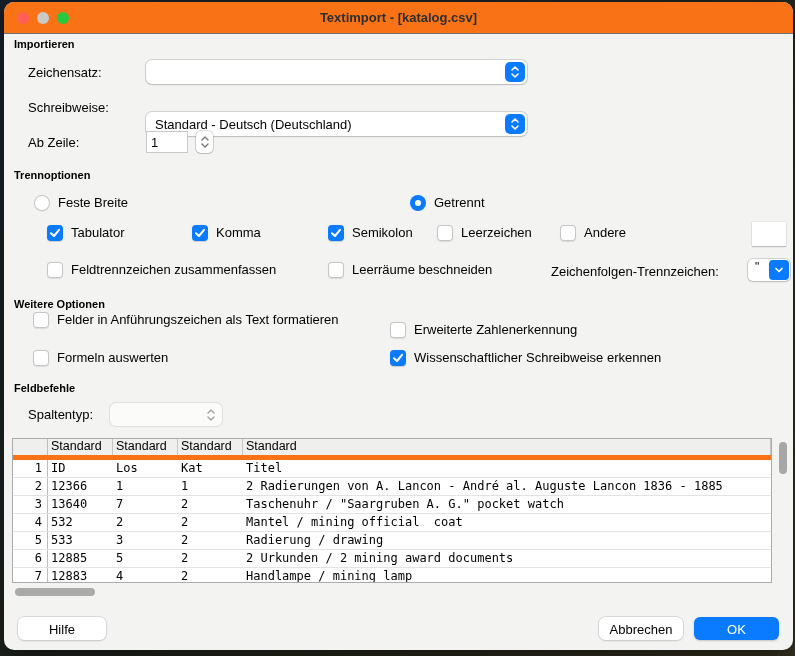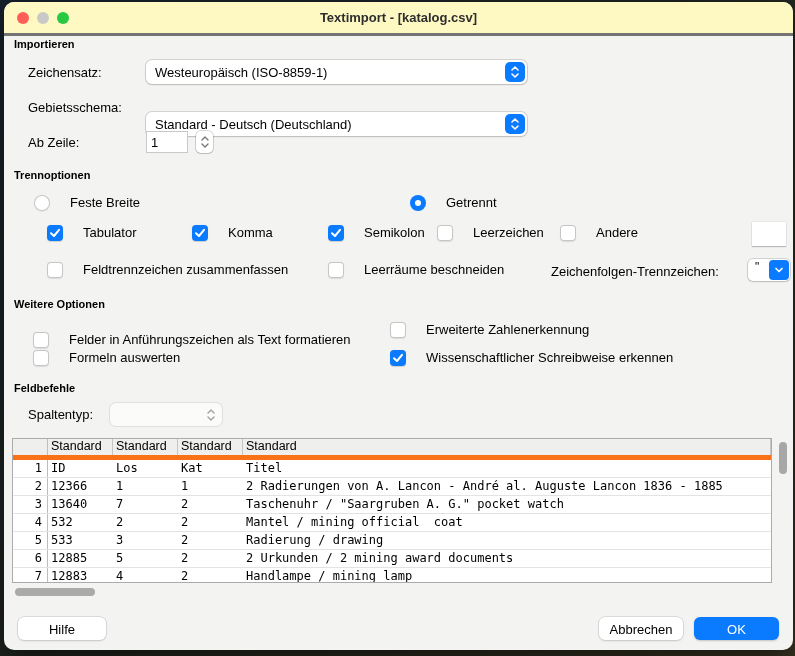--- a/index.html
+++ b/index.html
@@ -1,22 +1,22 @@
 <!DOCTYPE html>
 <html><head>
 <meta charset="utf-8">
 <style>
   html,body{margin:0;padding:0}
   body{width:795px;height:656px;position:relative;overflow:hidden;
        font-family:"Liberation Sans",sans-serif;
        background:linear-gradient(135deg,#16202c 0%,#1f2420 45%,#3a3522 100%);}
   .dialog{position:absolute;left:4px;top:2px;width:789px;height:648px;background:#f3f3f2;
           border-radius:10px;overflow:hidden;box-shadow:0 12px 34px rgba(0,0,0,.55);}
-  .titlebar{position:absolute;left:0;top:0;right:0;height:31px;background:#fef9c3;
-            border-bottom:3px solid #737373;}
+  .titlebar{position:absolute;left:0;top:0;right:0;height:31px;background:#f97316;
+            border-bottom:1px solid #737373;}
   .title{position:absolute;left:0;right:0;top:0;height:31px;line-height:31px;text-align:center;
          font-size:13px;font-weight:bold;color:#2e2e2e;}
   .tl{position:absolute;top:10px;width:12px;height:12px;border-radius:50%;}
   .tl.close{left:13px;background:#ff5f57;}
   .tl.min{left:33px;background:#c9c9c7;}
   .tl.max{left:53px;background:#28c840;}
   .hd{position:absolute;font-size:11px;font-weight:bold;color:#000;}
   .lbl{position:absolute;font-size:13px;color:#000;white-space:nowrap;}
   .popup{position:absolute;height:24px;background:#fff;border-radius:6px;
          box-shadow:0 0 0 1px rgba(0,0,0,.13),0 1px 2px rgba(0,0,0,.12);
@@ -32,21 +32,21 @@
   .dsel{position:absolute;height:23px;background:#fbfbfa;border-radius:6px;
         box-shadow:0 0 0 1px rgba(0,0,0,.08);box-sizing:border-box;}
   .dsel svg{position:absolute;right:6px;top:5px;}
   .txt{position:absolute;background:#fff;border:1px solid #c9c9c9;box-sizing:border-box;
        font-size:13px;font-family:"Liberation Sans",sans-serif;padding:2px 4px;color:#000;}
   .mini{position:absolute;background:#fff;border:none;box-shadow:0 1px 1px rgba(0,0,0,.2),0 0 0 .5px #e0e0e0;
         box-sizing:border-box;font-size:12px;padding:2px;}
   .spin{position:absolute;width:17px;height:22px;background:#fff;border-radius:5px;
         box-shadow:0 0 0 1px rgba(0,0,0,.15),0 1px 1px rgba(0,0,0,.1);
         display:flex;align-items:center;justify-content:center;}
-  .cbrow,.rdrow{position:absolute;display:flex;align-items:center;gap:20px;height:17px;cursor:default;}
+  .cbrow,.rdrow{position:absolute;display:flex;align-items:center;gap:8px;height:17px;cursor:default;}
   .cbrow .t,.rdrow .t{font-size:13px;color:#000;white-space:nowrap;}
   .cb{width:16px;height:16px;border-radius:4px;flex:0 0 16px;position:relative;}
   .cb.off{background:#fff;box-shadow:inset 0 0 0 1px #c6c6c6,0 .5px 1px rgba(0,0,0,.1);}
   .cb.on{background:#0a7aff;box-shadow:0 .5px 1px rgba(0,0,0,.15);}
   .cb .tick{display:none;position:absolute;left:0;top:0;width:16px;height:16px;}
   .cb.on .tick{display:block;}
   .rd{width:16px;height:16px;border-radius:50%;flex:0 0 16px;position:relative;}
   .rd.off{background:#fff;box-shadow:inset 0 0 0 1px #c6c6c6,0 .5px 1px rgba(0,0,0,.1);}
   .rd.on{background:#0a7aff;}
   .rd.on:after{content:"";position:absolute;left:5px;top:5px;width:6px;height:6px;border-radius:50%;background:#fff;}
@@ -79,30 +79,29 @@
     <span class="tl close"></span>
     <span class="tl min"></span>
     <span class="tl max"></span>
     <div class="title">Textimport - [katalog.csv]</div>
   </div>
 
   <div class="hd" style="left:10px;top:36px">Importieren</div>
 
   <div class="lbl" style="left:24px;top:63px">Zeichensatz:</div>
   <div class="popup" style="left:142px;top:58px;width:381px">
-    <span>Westeuropäisch (ISO-8859-1)</span>
     <span class="pstep">
       <svg width="10" height="14" viewBox="0 0 10 14">
           <path d="M2 5 L5 2 L8 5" stroke="#fff" fill="none" stroke-width="1.6" stroke-linecap="round" stroke-linejoin="round"></path>
           <path d="M2 9 L5 12 L8 9" stroke="#fff" fill="none" stroke-width="1.6" stroke-linecap="round" stroke-linejoin="round"></path>
         </svg>
     </span>
   </div>
 
-  <div class="lbl" style="left:24px;top:98px">Gebietsschema:</div>
+  <div class="lbl" style="left:24px;top:98px">Schreibweise:</div>
   <div class="popup" style="left:142px;top:110px;width:381px">
     <span>Standard - Deutsch (Deutschland)</span>
     <span class="pstep">
       <svg width="10" height="14" viewBox="0 0 10 14">
           <path d="M2 5 L5 2 L8 5" stroke="#fff" fill="none" stroke-width="1.6" stroke-linecap="round" stroke-linejoin="round"></path>
           <path d="M2 9 L5 12 L8 9" stroke="#fff" fill="none" stroke-width="1.6" stroke-linecap="round" stroke-linejoin="round"></path>
         </svg>
     </span>
   </div>
 
@@ -173,21 +172,21 @@
     <span class="val">"</span>
     <span class="cstep">
       <svg width="10" height="8" viewBox="0 0 10 8">
           <path d="M2 2.5 L5 5.5 L8 2.5" stroke="#fff" fill="none" stroke-width="1.7" stroke-linecap="round" stroke-linejoin="round"></path>
         </svg>
     </span>
   </div>
 
   <div class="hd" style="left:10px;top:296px">Weitere Optionen</div>
 
-  <div class="cbrow" style="left:29px;top:329px">
+  <div class="cbrow" style="left:29px;top:309px">
     <span class="cb off"></span>
     <span class="t">Felder in Anführungszeichen als Text formatieren</span>
   </div>
   <div class="cbrow" style="left:386px;top:319px">
     <span class="cb off"></span>
     <span class="t">Erweiterte Zahlenerkennung</span>
   </div>
   <div class="cbrow" style="left:29px;top:347px">
     <span class="cb off"></span>
     <span class="t">Formeln auswerten</span>

